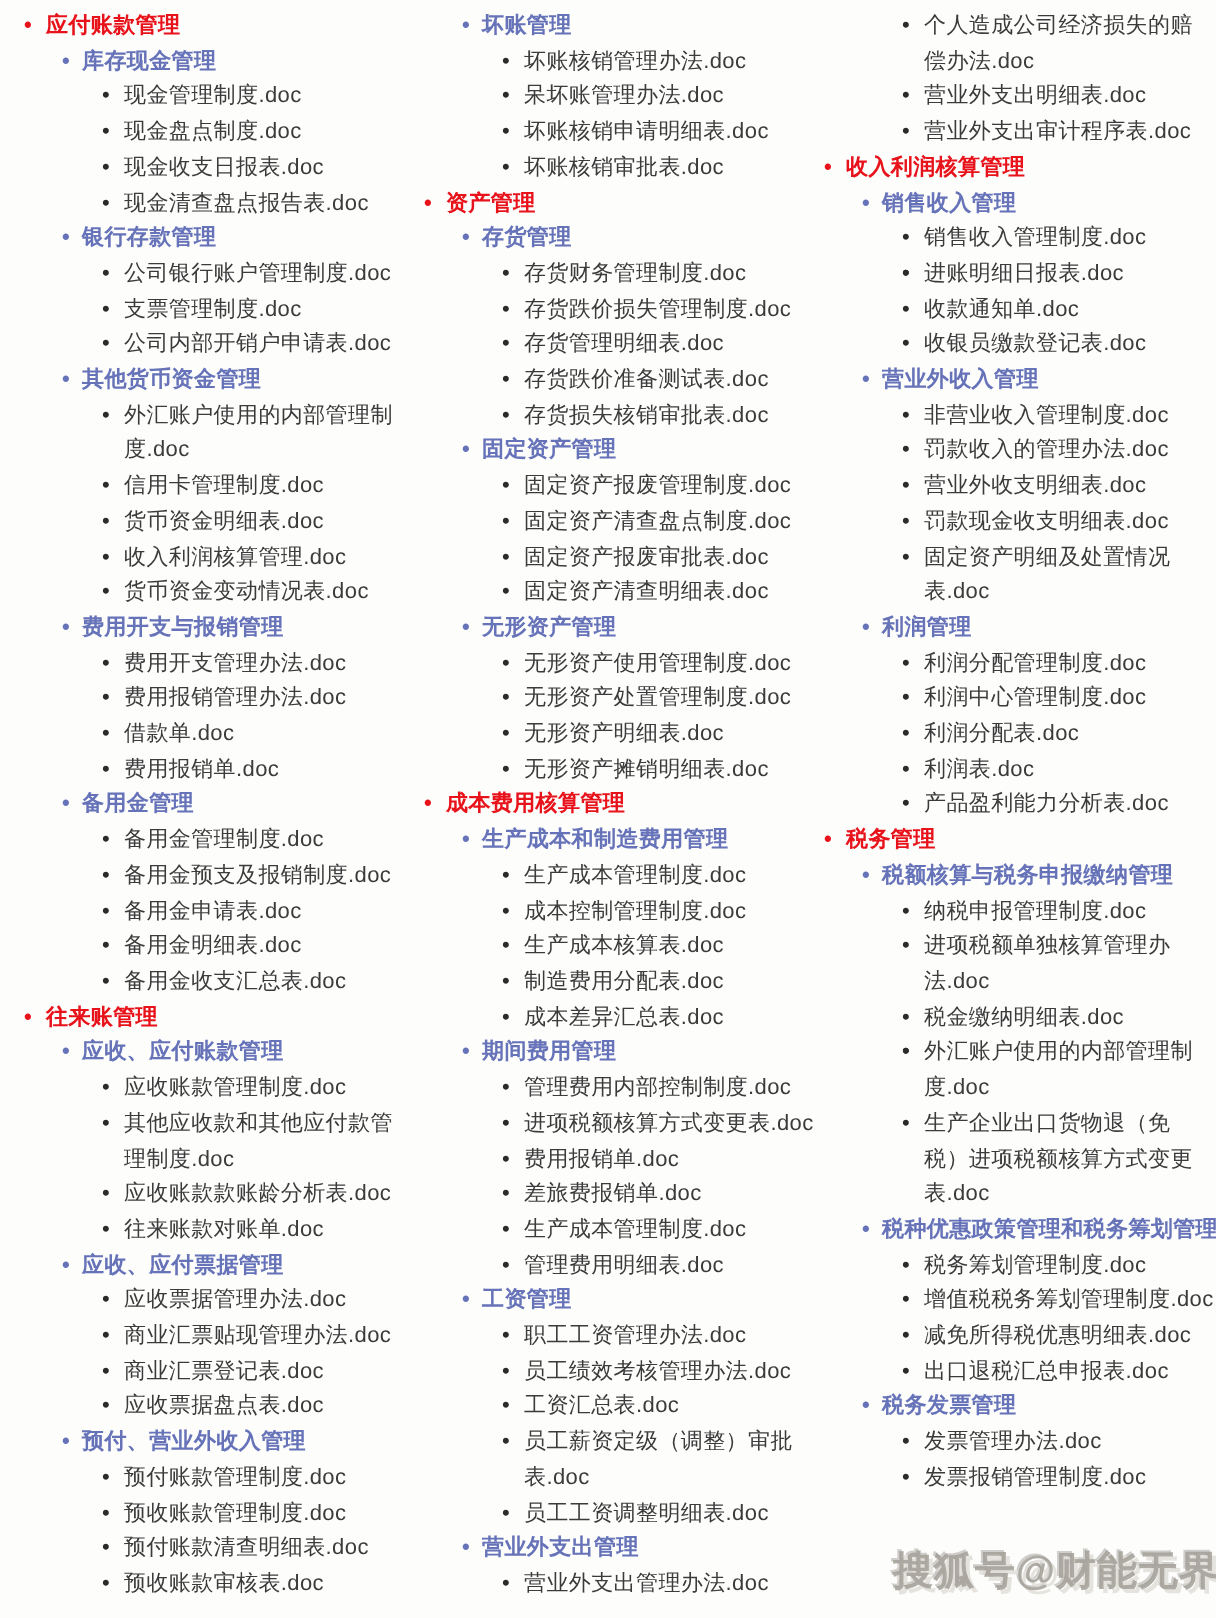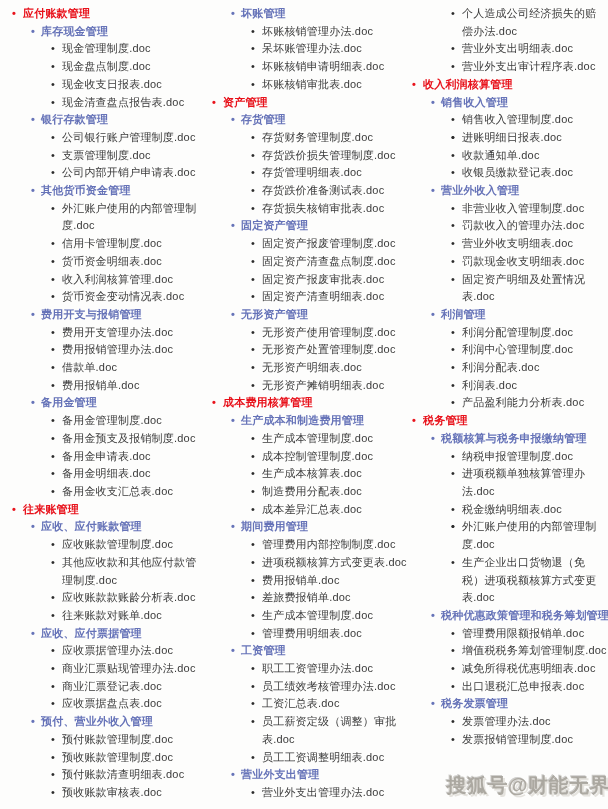--- a/index.html
+++ b/index.html
@@ -187,21 +187,21 @@
         <div class="entry level-3" style="color: rgb(59, 59, 59);"><span class="bullet">•</span><span>产品盈利能力分析表.doc</span></div>
         <div class="entry level-1" style="color: rgb(232, 18, 27);"><span class="bullet">•</span><span>税务管理</span></div>
         <div class="entry level-2" style="color: rgb(102, 115, 184);"><span class="bullet">•</span><span>税额核算与税务申报缴纳管理</span></div>
         <div class="entry level-3" style="color: rgb(59, 59, 59);"><span class="bullet">•</span><span>纳税申报管理制度.doc</span></div>
         <div class="entry level-3" style="color: rgb(59, 59, 59);"><span class="bullet">•</span><span>进项税额单独核算管理办法.doc</span></div>
         <div class="entry level-3" style="color: rgb(59, 59, 59);"><span class="bullet">•</span><span>税金缴纳明细表.doc</span></div>
         <div class="entry level-3" style="color: rgb(59, 59, 59);"><span class="bullet">•</span></div>
         <div class="entry level-3" style="color: rgb(59, 59, 59);"><span class="bullet">•</span><span>外汇账户使用的内部管理制度.doc</span></div>
         <div class="entry level-3" style="color: rgb(59, 59, 59);"><span class="bullet">•</span><span>生产企业出口货物退（免税）进项税额核算方式变更表.doc</span></div>
         <div class="entry level-2" style="color: rgb(102, 115, 184);"><span class="bullet">•</span><span>税种优惠政策管理和税务筹划管理</span></div>
-        <div class="entry level-3" style="color: rgb(59, 59, 59);"><span class="bullet">•</span><span>管理费用限额报销单.doc</span></div>
+        <div class="entry level-3" style="color: rgb(59, 59, 59);"><span class="bullet">•</span><span>税务筹划管理制度.doc</span></div>
         <div class="entry level-3" style="color: rgb(59, 59, 59);"><span class="bullet">•</span><span>增值税税务筹划管理制度.doc</span></div>
         <div class="entry level-3" style="color: rgb(59, 59, 59);"><span class="bullet">•</span><span>减免所得税优惠明细表.doc</span></div>
         <div class="entry level-3" style="color: rgb(59, 59, 59);"><span class="bullet">•</span><span>出口退税汇总申报表.doc</span></div>
         <div class="entry level-2" style="color: rgb(102, 115, 184);"><span class="bullet">•</span><span>税务发票管理</span></div>
         <div class="entry level-3" style="color: rgb(59, 59, 59);"><span class="bullet">•</span><span>发票管理办法.doc</span></div>
         <div class="entry level-3" style="color: rgb(59, 59, 59);"><span class="bullet">•</span><span>发票报销管理制度.doc</span></div>
       </div>
   </div>
   <div class="watermark">搜狐号@财能无界</div>
 </div>

